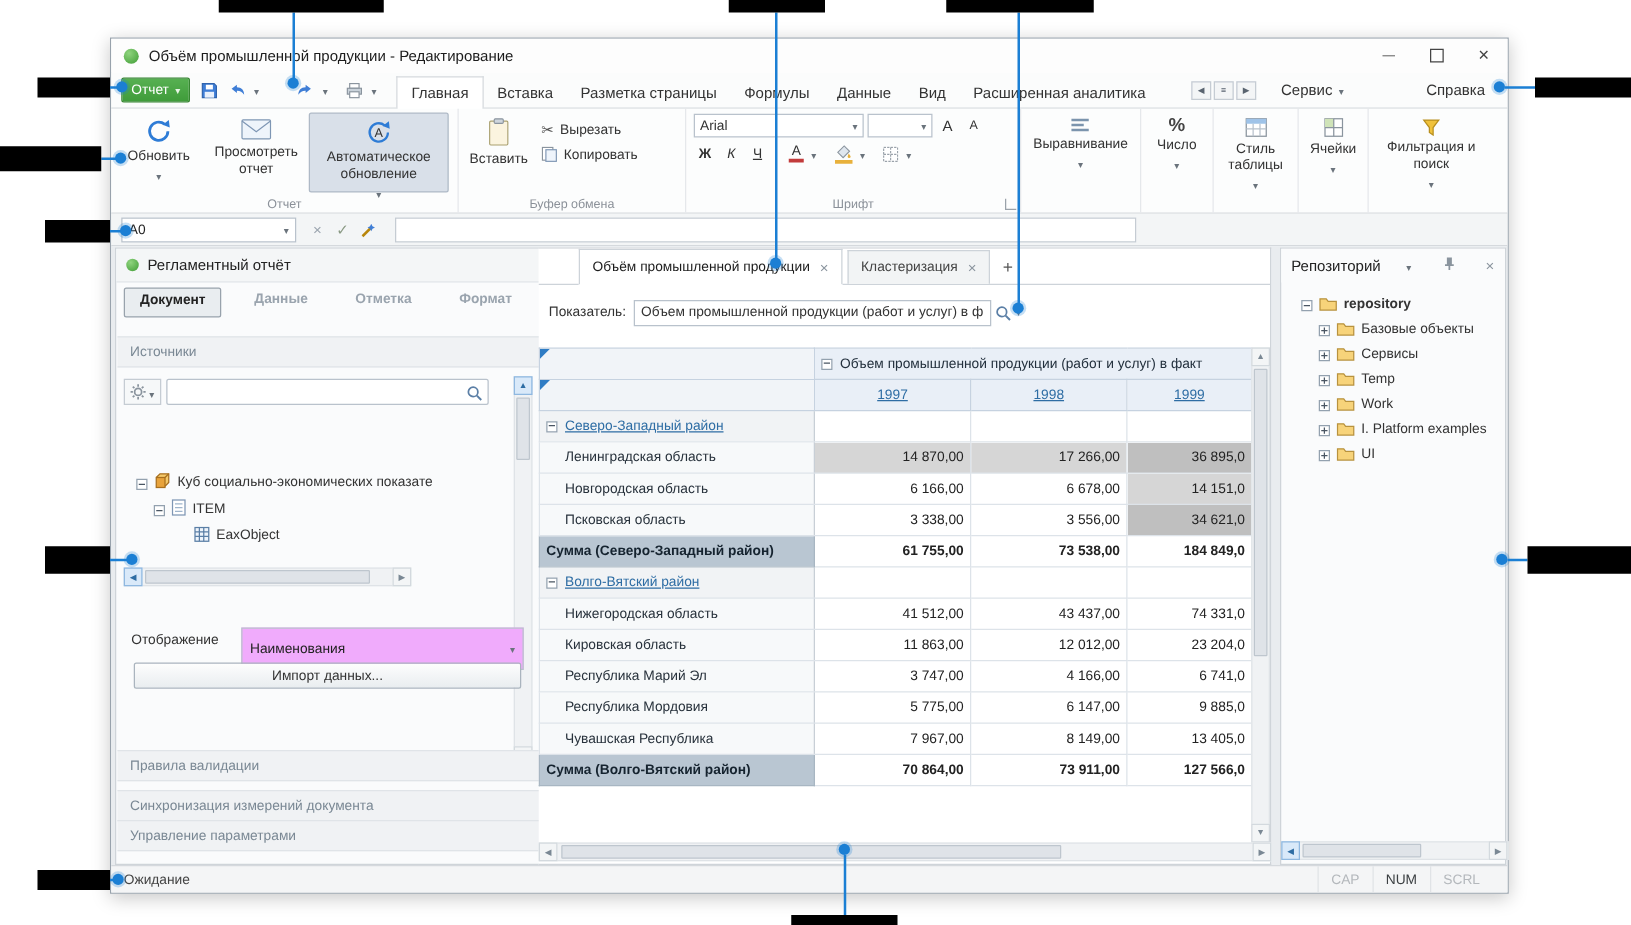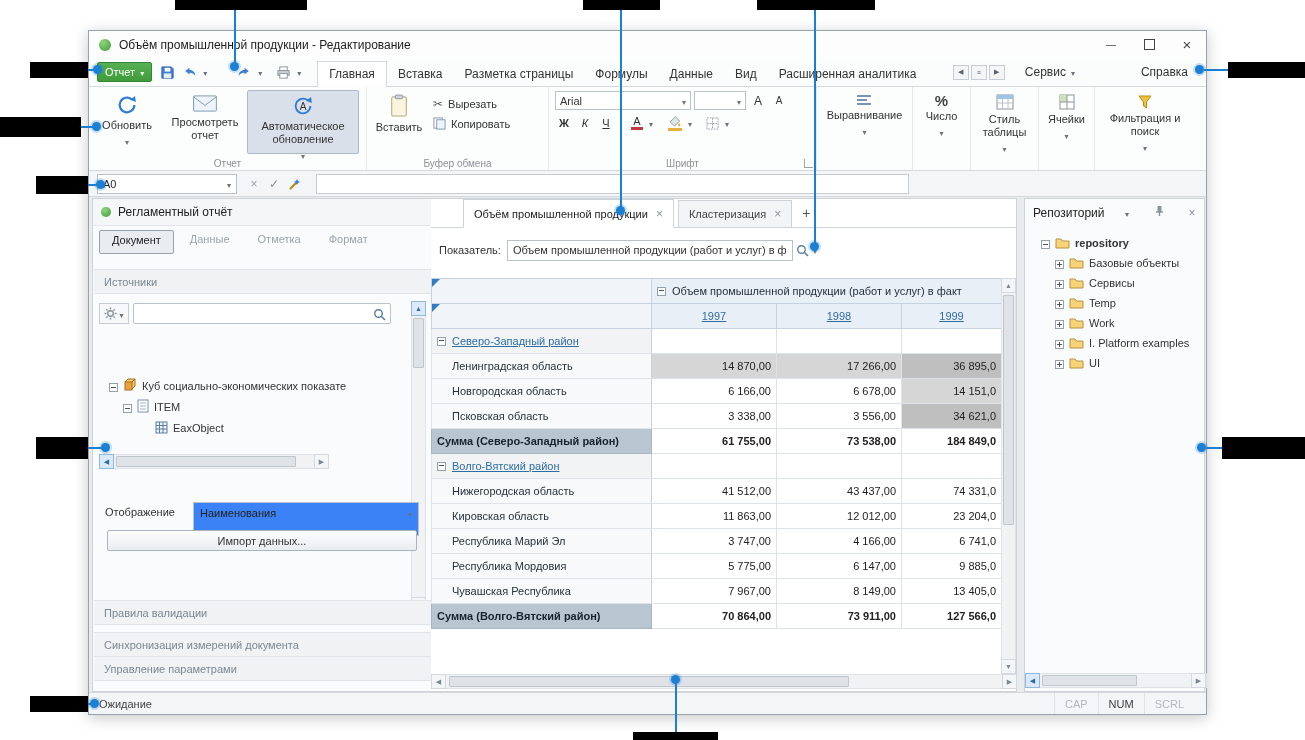--- a/index.html
+++ b/index.html
@@ -118,38 +118,38 @@
                     margin-left:-1px; background:#4a5663; }
 
   
   .lpanel { position:absolute; left:3px; top:1px; width:388px; bottom:0; background:#fafbfc;
             border:1px solid #cfd4d9; }
   .phead { position:absolute; left:0; right:0; top:0; height:27px; display:flex; align-items:center;
            background:#f4f6f7; border-bottom:1px solid #e2e6ea; font-size:12px; color:#222; }
   .phead .dot { width:10px; height:10px; border-radius:50%; margin:0 7px 0 8px;
                 background:radial-gradient(circle at 35% 30%, #8fd47e, #3f9c35); }
   .phead .hic { margin-left:auto; color:#8a949e; font-size:12px; width:20px; text-align:center; }
-  .ltabs { position:absolute; left:6px; top:31px; height:24px; display:flex; gap:4px; }
+  .ltabs { position:absolute; left:6px; top:31px; height:24px; display:flex; gap:14px;font-weight:bold; }
   .ltab { padding:3px 12px; font-size:11px; color:#9aa4ae; }
   .ltab.active { color:#222; background:#e9edf0; border:1px solid #98a2ac; border-radius:2px; }
   .sechead { position:absolute; left:1px; right:1px; height:25px; background:#f0f2f4;
              border-top:1px solid #e0e4e8; border-bottom:1px solid #e0e4e8; display:flex;
              align-items:center; font-size:11px; color:#7a8894; padding:0 10px;
              justify-content:space-between; }
   .gearbtn { position:absolute; left:6px; top:104px; width:30px; height:21px; border:1px solid #c5ccd3;
              background:#f6f8f9; display:flex; align-items:center; justify-content:center; gap:2px; }
   .searchbox { position:absolute; left:40px; top:104px; width:258px; height:21px; background:#fff;
                border:1px solid #b9c2cc; border-radius:2px; }
   .searchbox svg { position:absolute; right:4px; top:4px; }
   .ltree { position:absolute; left:6px; top:172px; right:30px; font-size:11px; color:#333; }
   .trow { display:flex; align-items:flex-end; gap:5px; height:21px;margin-left:10px; }
   .ind1 { padding-left:14px; } .ind3 { padding-left:46px; }
   .disp { position:absolute; left:12px; top:307px; font-size:11px; color:#333; }
-  .dispdd { position:absolute; left:100px; top:303px; width:226px; height:21px; background:#3b82f6;
-            border:1px solid #b9c2cc; display:flex; align-items:flex-end; justify-content:space-between;
+  .dispdd { position:absolute; left:100px; top:303px; width:226px; height:21px; background:#f0abfc;
+            border:1px solid #b9c2cc; display:flex; align-items:center; justify-content:space-between;
             padding:16px 6px; font-size:11px; }
   .importbtn { position:absolute; left:14px; top:331px; width:310px; height:21px;
                background:linear-gradient(#fdfdfd,#e9edf0); border:1px solid #aab4be; border-radius:2px;
                font-size:11px; color:#333; display:flex; align-items:center; justify-content:center; }
 
   
   .center { position:absolute; left:342px; top:1px; width:586px; bottom:0; background:#fff;
             border:1px solid #cfd4d9; border-left:none; }
   .doctabs { position:absolute; left:0; right:0; top:0; height:29px; border-bottom:1px solid #cdd3d9;
              display:flex; align-items:center; background:#fff;padding-left:32px; }

